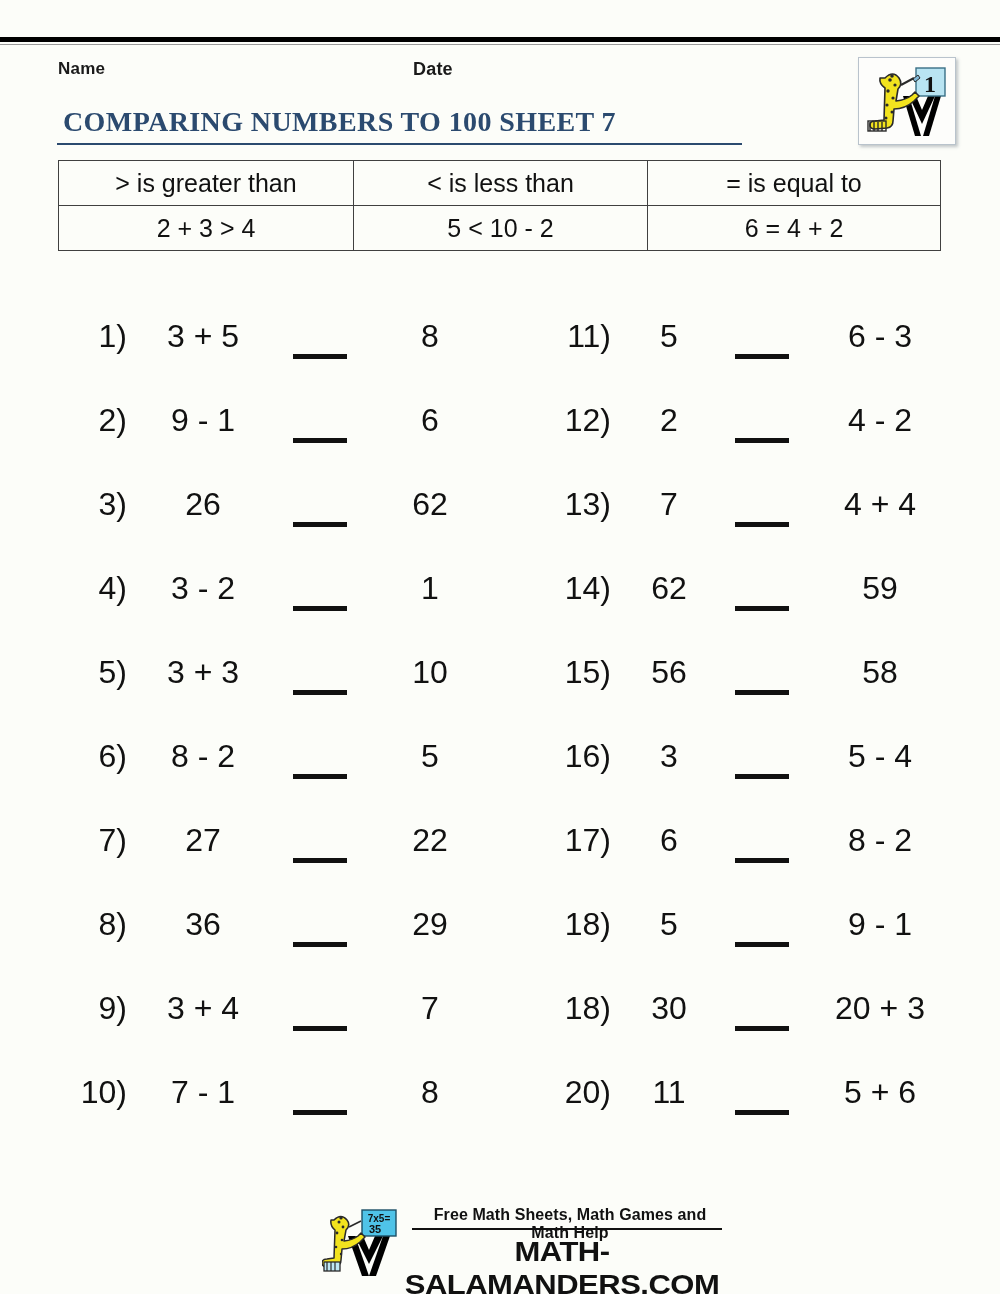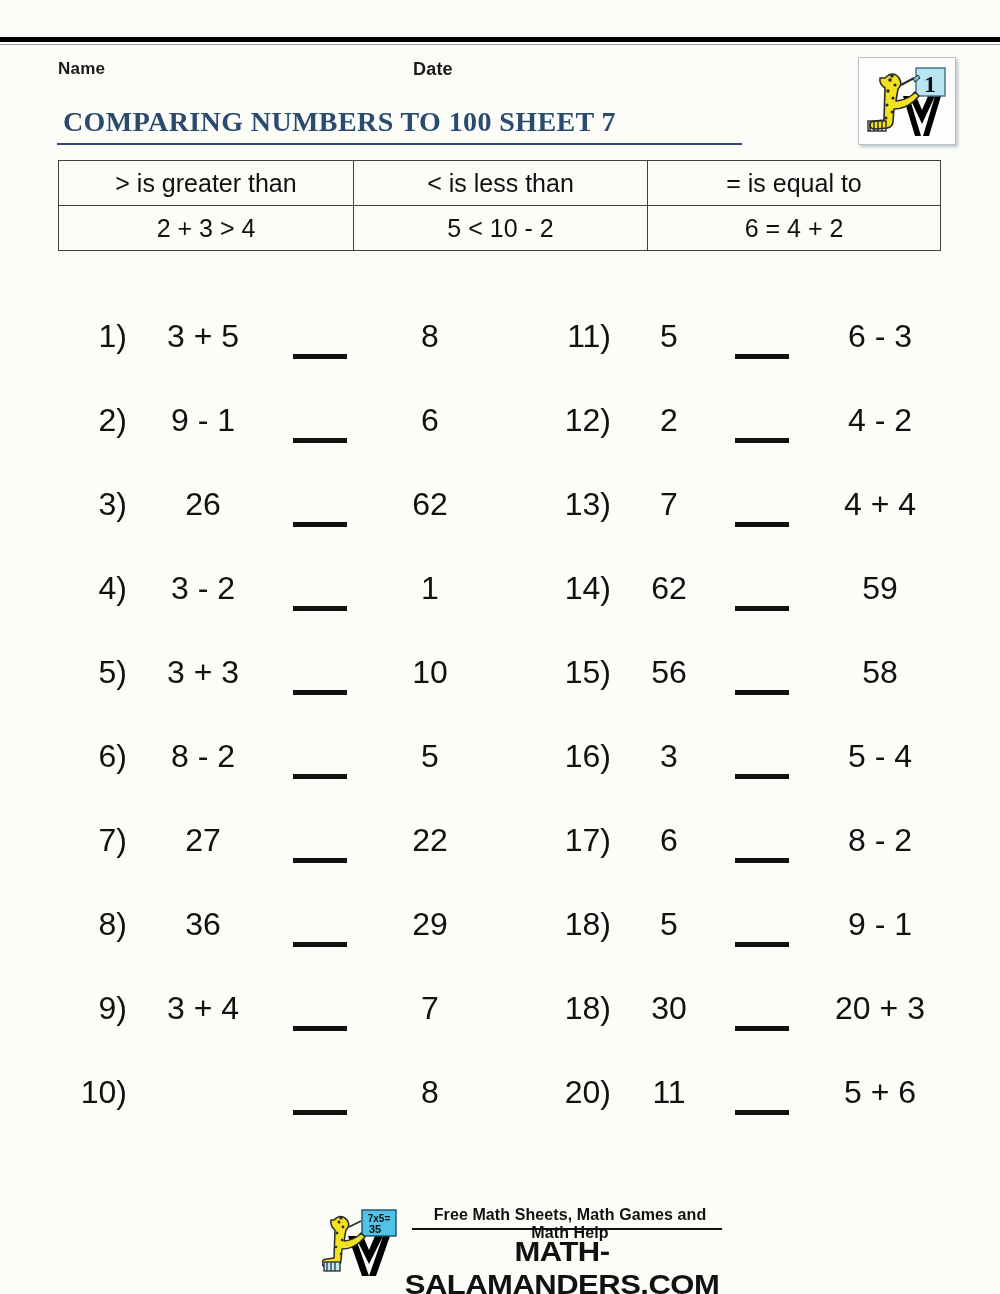--- a/index.html
+++ b/index.html
@@ -345,20 +345,21 @@
           <div class="rhs">29</div>
         </div>
         <div class="prob">
           <div class="num">9)</div>
           <div class="lhs">3 + 4</div>
           <div class="blank"></div>
           <div class="rhs">7</div>
         </div>
         <div class="prob">
           <div class="num">10)</div>
+          <div class="lhs">7 - 1</div>
           <div class="blank"></div>
           <div class="rhs">8</div>
         </div>
       </div>
     <div class="col col-right" id="col-right">
         <div class="prob">
           <div class="num">11)</div>
           <div class="lhs">5</div>
           <div class="blank"></div>
           <div class="rhs">6 - 3</div>

